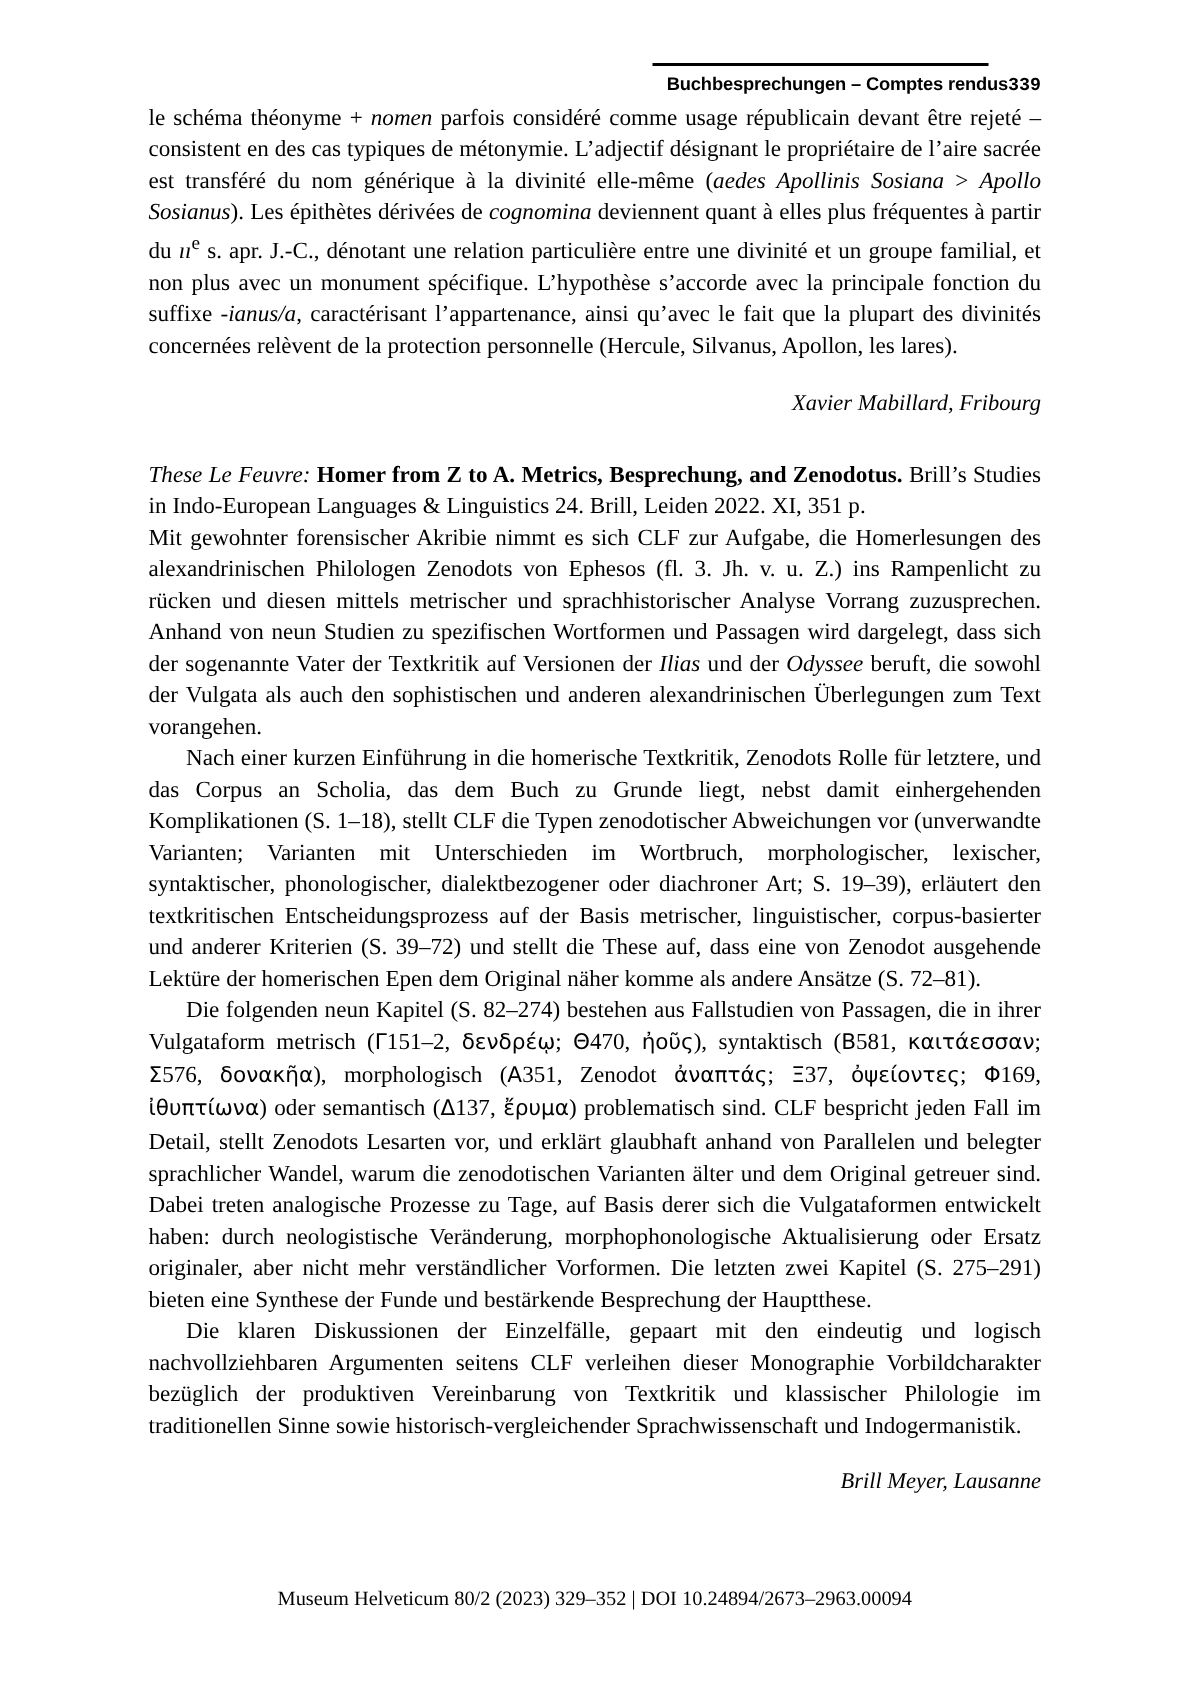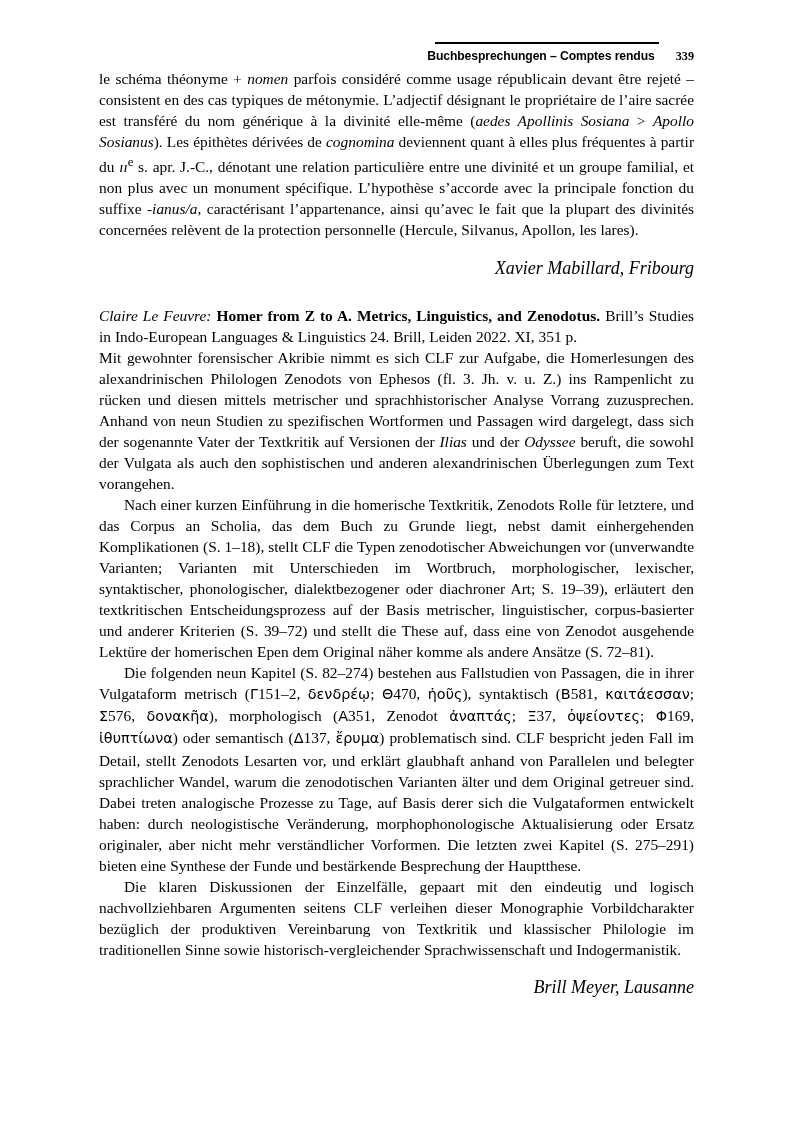--- a/index.html
+++ b/index.html
@@ -46,25 +46,24 @@
     background: #000;
   }
   .head-title {
     font-family: "Liberation Sans", sans-serif;
     font-weight: bold;
     font-size: 12.2px;
     letter-spacing: -0.1px;
     padding-top: 7px;
   }
   .head-pageno {
-    font-family: Liberation Serif, serif;
+    font-family: Liberation Mono, monospace;
     font-weight: bold;
     font-size: 12.2px;
     padding-top: 7px;
-    margin-left: 21px;
   }
 
   
   .column {
     position: absolute;
     left: 99px;
     top: 68px;
     width: 595px;
   }
   p.body {
@@ -74,21 +73,21 @@
     text-align: justify;
     text-justify: inter-word;
     hyphens: manual;
     word-spacing: 0.1px;
   }
   p.indent {
     text-indent: 25px;
   }
   .sig {
     margin: 0;
-    font-size: 18px;
+    font-size: 15px;
     line-height: 21.05px;
     text-align: right;
     font-style: italic;
   }
   .gap-sig { height: 17px; }
   .gap-entry { height: 26px; }
   .gap-sig2 { height: 17px; }
 
   .it { font-style: italic; }
   .bd { font-weight: bold; }
@@ -119,24 +118,25 @@
   </div>
 
   <div class="column">
 
     <p class="body">le schéma théonyme + <span class="it">nomen</span> parfois considéré comme usage républicain devant être rejeté – consistent en des cas typiques de métonymie. L’adjectif désignant le propriétaire de l’aire sacrée est transféré du nom générique à la divinité elle-même (<span class="it">aedes Apollinis Sosiana</span> &gt; <span class="it">Apollo Sosianus</span>). Les épithètes dérivées de <span class="it">cognomina</span> deviennent quant à elles plus fréquentes à partir du <span class="it">ıı</span><sup>e</sup> s. apr. J.-C., dénotant une relation particulière entre une divinité et un groupe familial, et non plus avec un monument spécifique. L’hypothèse s’accorde avec la principale fonction du suffixe <span class="it">-ianus/a</span>, caractérisant l’appartenance, ainsi qu’avec le fait que la plupart des divinités concernées relèvent de la protection personnelle (Hercule, Silvanus, Apollon, les lares).</p>
     <div class="gap-sig"></div>
     <p class="sig">Xavier Mabillard, Fribourg</p>
 
     <div class="gap-entry"></div>
 
-    <p class="body"><span class="it">Claire Le Feuvre:</span> <span class="bd">Homer from Z to A. Metrics, Linguistics, and Zenodotus.</span> Brill’s Studies in Indo-European Languages &amp; Linguistics 24. Brill, Leiden 2022. XI, 351 p.</p>
+    <p class="body"><span class="it">These Le Feuvre:</span> <span class="bd">Homer from Z to A. Metrics, Besprechung, and Zenodotus.</span> Brill’s Studies in Indo-European Languages &amp; Linguistics 24. Brill, Leiden 2022. XI, 351 p.</p>
     <p class="body">Mit gewohnter forensischer Akribie nimmt es sich CLF zur Aufgabe, die Homerlesungen des alexandrinischen Philologen Zenodots von Ephesos (fl. 3. Jh. v. u. Z.) ins Rampenlicht zu rücken und diesen mittels metrischer und sprachhistorischer Analyse Vorrang zuzusprechen. Anhand von neun Studien zu spezifischen Wortformen und Passagen wird dargelegt, dass sich der sogenannte Vater der Textkritik auf Versionen der <span class="it">Ilias</span> und der <span class="it">Odyssee</span> beruft, die sowohl der Vulgata als auch den sophistischen und anderen alexandrinischen Überlegungen zum Text vorangehen.</p>
     <p class="body indent">Nach einer kurzen Einführung in die homerische Textkritik, Zenodots Rolle für letztere, und das Corpus an Scholia, das dem Buch zu Grunde liegt, nebst damit einhergehenden Komplikationen (S. 1–18), stellt CLF die Typen zenodotischer Abweichungen vor (unverwandte Varianten; Varianten mit Unterschieden im Wortbruch, morphologischer, lexischer, syntaktischer, phonologischer, dialektbezogener oder diachroner Art; S. 19–39), erläutert den textkritischen Entscheidungsprozess auf der Basis metrischer, linguistischer, corpus-basierter und anderer Kriterien (S. 39–72) und stellt die These auf, dass eine von Zenodot ausgehende Lektüre der homerischen Epen dem Original näher komme als andere Ansätze (S. 72–81).</p>
     <p class="body indent">Die folgenden neun Kapitel (S. 82–274) bestehen aus Fallstudien von Passagen, die in ihrer Vulgataform metrisch (<span class="gr">Γ</span>151–2, <span class="gr">δενδρέῳ</span>; <span class="gr">Θ</span>470, <span class="gr">ἠοῦς</span>), syntaktisch (<span class="gr">Β</span>581, <span class="gr">καιτάεσσαν</span>; <span class="gr">Σ</span>576, <span class="gr">δονακῆα</span>), morphologisch (<span class="gr">Α</span>351, Zenodot <span class="gr">ἀναπτάς</span>; <span class="gr">Ξ</span>37, <span class="gr">ὀψείοντες</span>; <span class="gr">Φ</span>169, <span class="gr">ἰθυπτίωνα</span>) oder semantisch (<span class="gr">Δ</span>137, <span class="gr">ἔρυμα</span>) problematisch sind. CLF bespricht jeden Fall im Detail, stellt Zenodots Lesarten vor, und erklärt glaubhaft anhand von Parallelen und belegter sprachlicher Wandel, warum die zenodotischen Varianten älter und dem Original getreuer sind. Dabei treten analogische Prozesse zu Tage, auf Basis derer sich die Vulgataformen entwickelt haben: durch neologistische Veränderung, morphophonologische Aktualisierung oder Ersatz originaler, aber nicht mehr verständlicher Vorformen. Die letzten zwei Kapitel (S. 275–291) bieten eine Synthese der Funde und bestärkende Besprechung der Hauptthese.</p>
     <p class="body indent">Die klaren Diskussionen der Einzelfälle, gepaart mit den eindeutig und logisch nachvollziehbaren Argumenten seitens CLF verleihen dieser Monographie Vorbildcharakter bezüglich der produktiven Vereinbarung von Textkritik und klassischer Philologie im traditionellen Sinne sowie historisch-vergleichender Sprachwissenschaft und Indogermanistik.</p>
     <div class="gap-sig2"></div>
     <p class="sig">Brill Meyer, Lausanne</p>
 
   </div>
 
+  <div class="footer">Museum Helveticum 80/2 (2023) 329–352 | DOI 10.24894/2673–2963.00094</div>
 
 </div>
 
 </body></html>

